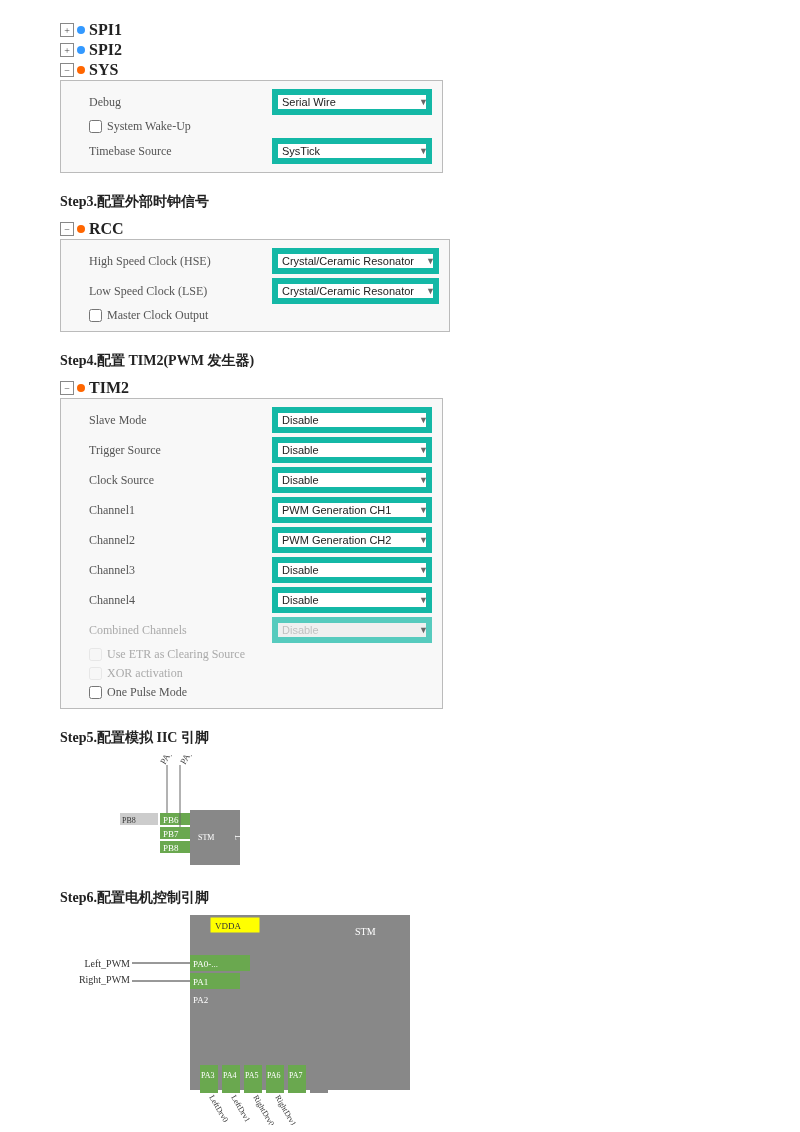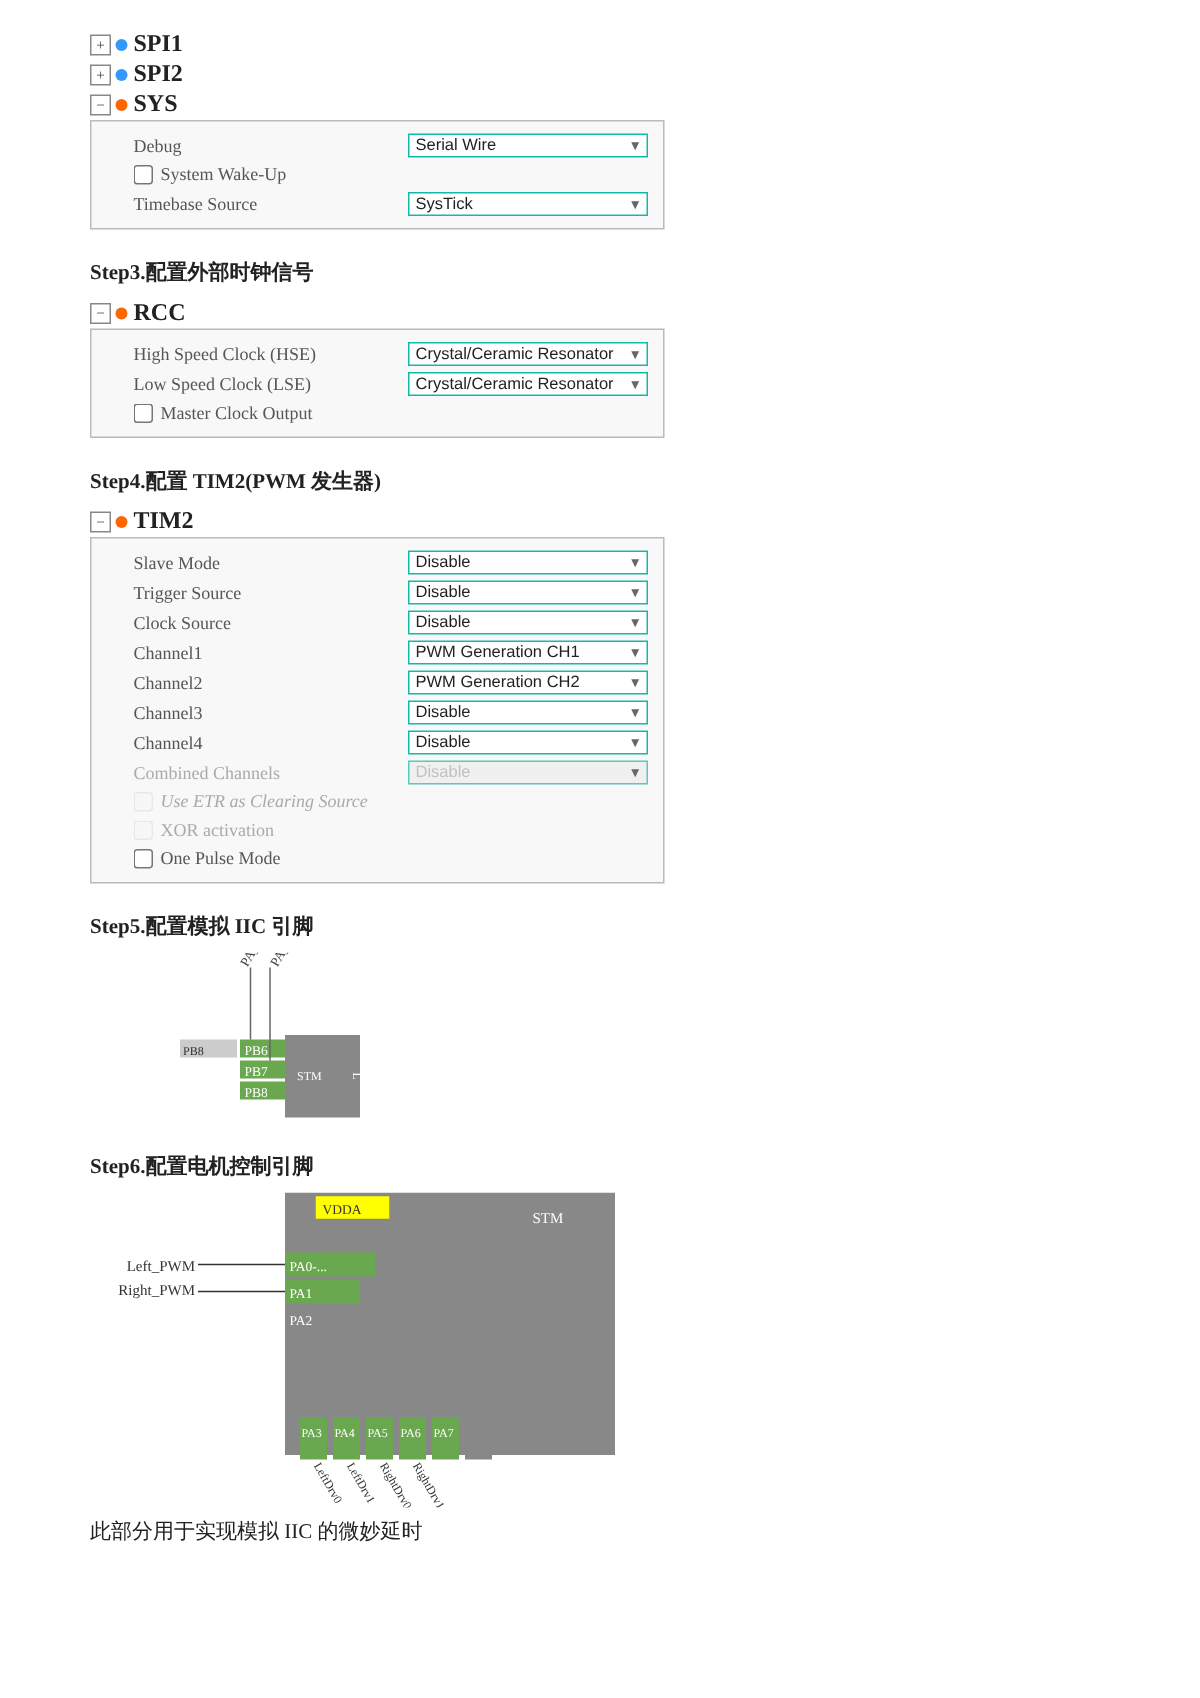--- a/index.html
+++ b/index.html
@@ -77,21 +77,21 @@
       gap: 43px;
     }
 
     .config-row-label {
       color: #555;
       min-width: 140px;
       flex-shrink: 0;
     }
 
     .config-select {
-      border: 1px solid #14b8a6;
+      border: 6px solid #14b8a6;
       background: #fff;
       font-size: 11px;
       padding: 1px 18px 1px 4px;
       min-width: 160px;
       appearance: none;
       -webkit-appearance: none;
       position: relative;
       color: #222;
     }
 
@@ -323,21 +323,21 @@
     <span class="config-row-label" style="color:#aaa;">Combined Channels</span>
     <div class="select-wrapper">
       <select class="config-select" disabled="" style="background:#eee;color:#aaa;">
         <option>Disable</option>
       </select>
     </div>
   </div>
   
   <div class="checkbox-row">
     <input type="checkbox" disabled="" style="opacity: 0.4;">
-    <span style="color:#aaa;font-style:italic;">Use ETR as Clearing Source</span>
+    <span style="color:#aaa;">Use ETR as Clearing Source</span>
   </div>
   
   <div class="checkbox-row">
     <input type="checkbox" disabled="" style="opacity: 0.4;">
     <span style="color:#aaa;">XOR activation</span>
   </div>
   
   <div class="checkbox-row">
     <input type="checkbox" style="">
     <span>One Pulse Mode</span>

